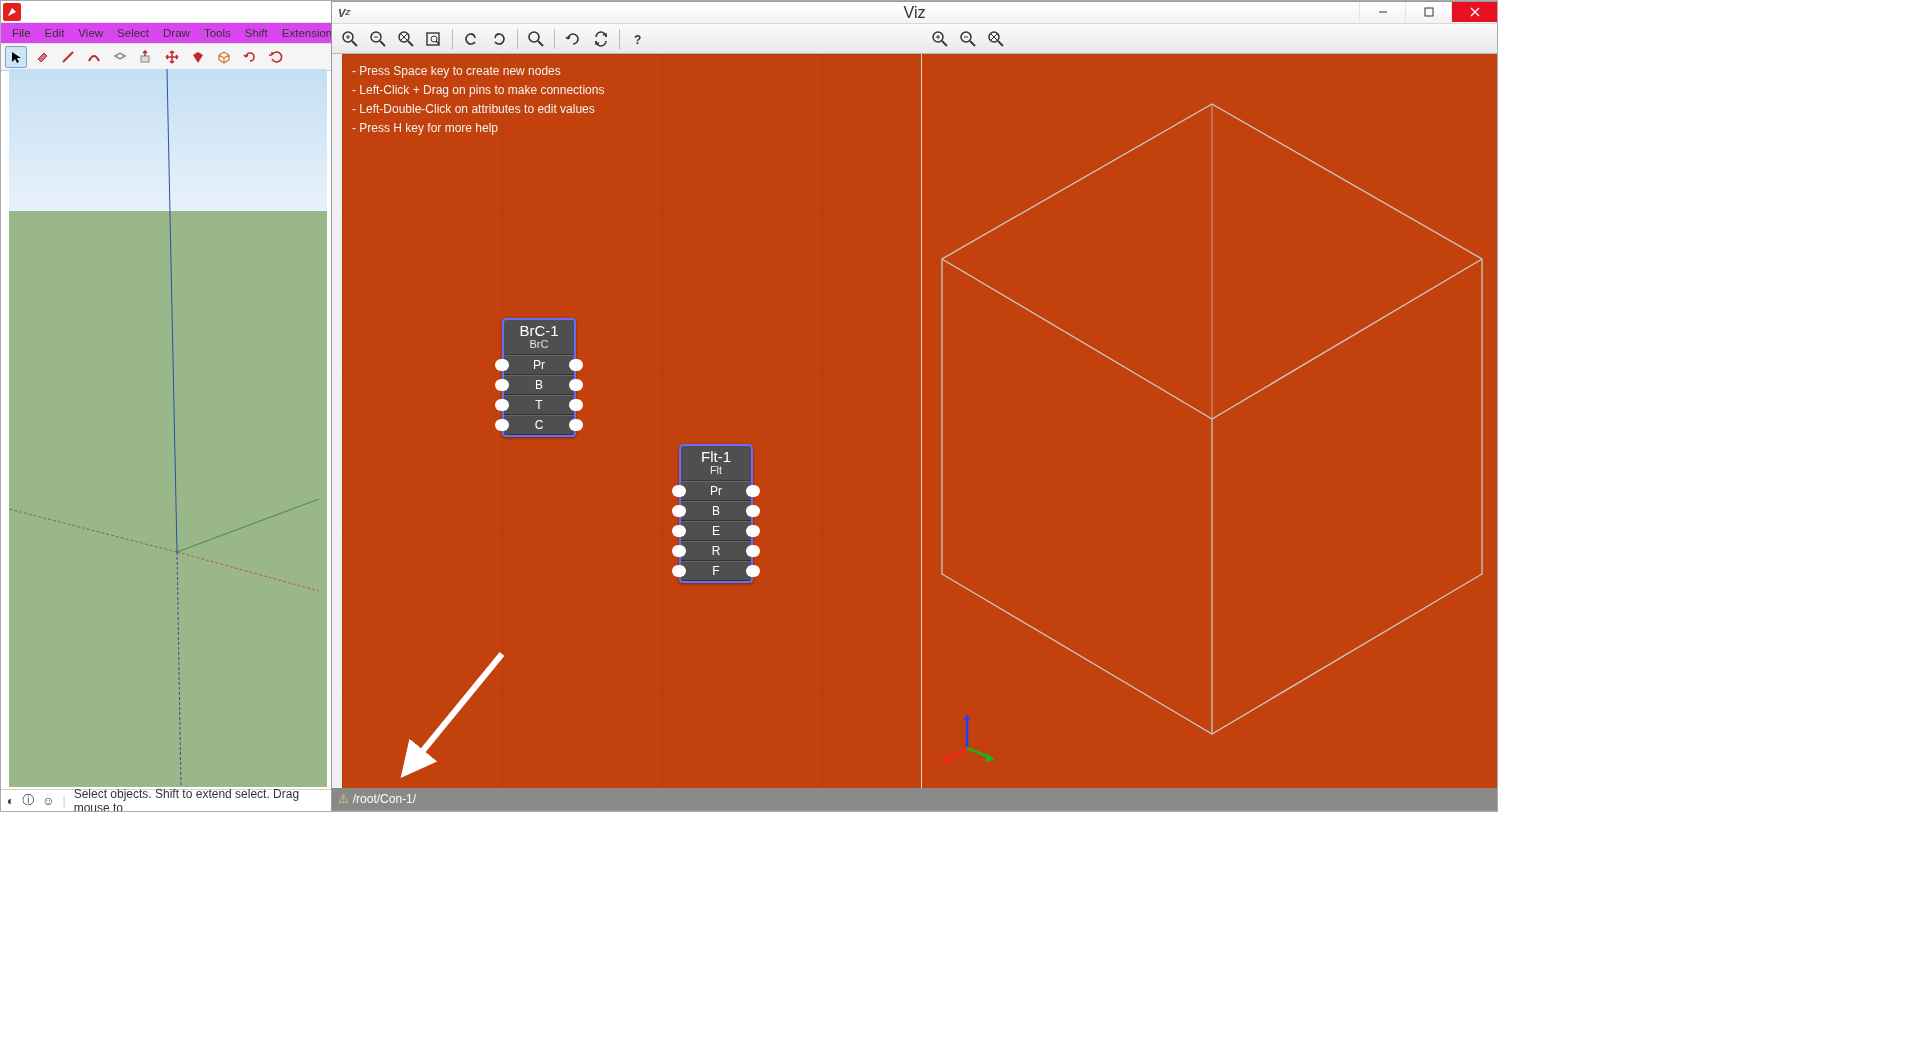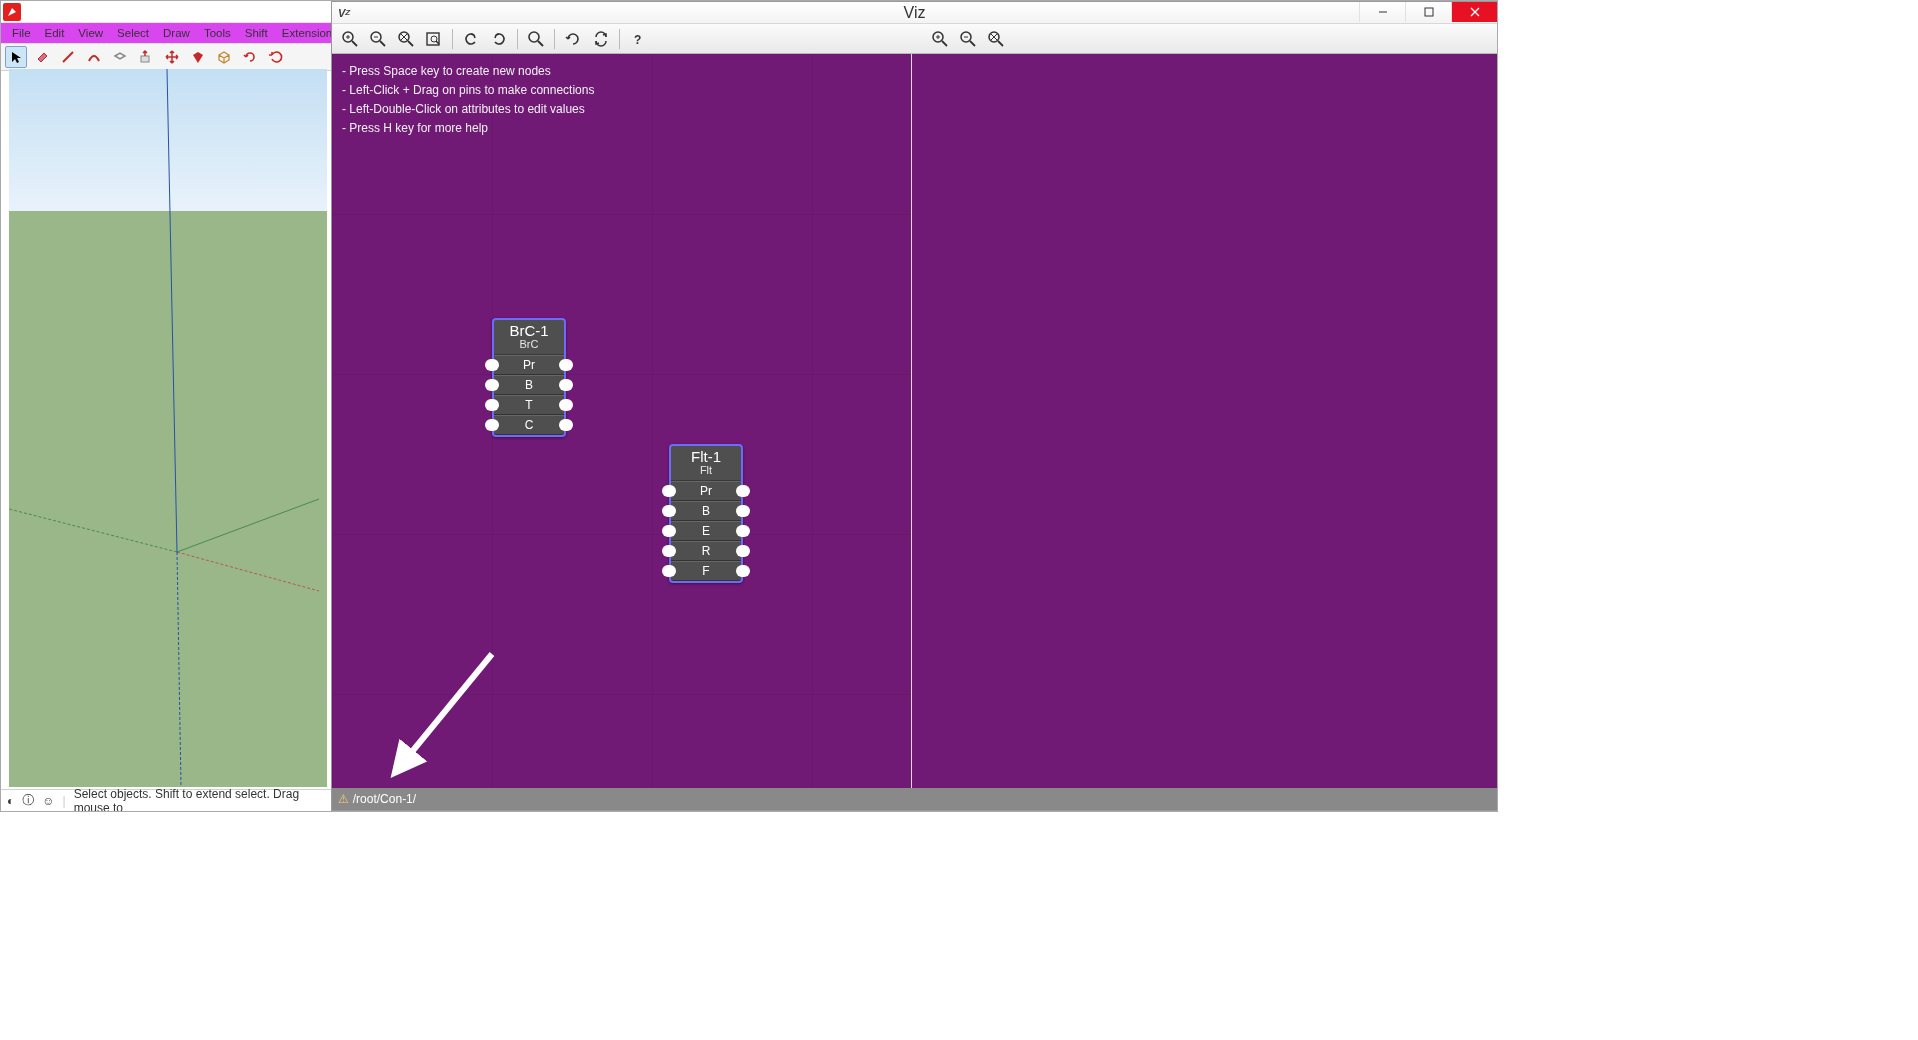--- a/index.html
+++ b/index.html
@@ -26,21 +26,21 @@
 .viz-titlebar { height: 22px; background: linear-gradient(#fff,#f3f3f3); border-bottom: 1px solid #d8d8d8; display: flex; align-items: center; position: relative; }
 .viz-titlebar .viz-app-icon { margin-left: 4px; width: 16px; height: 16px; display: flex; align-items: center; justify-content: center; font-style: italic; font-weight: bold; color: #444; font-size: 11px; }
 .viz-title { position: absolute; left: 50%; transform: translateX(-50%); font-size: 16px; color: #333; }
 .viz-winbtns { position: absolute; right: 0; top: 0; display: flex; height: 22px; }
 .viz-winbtn { width: 46px; height: 20px; display: flex; align-items: center; justify-content: center; border-left: 1px solid #e2e2e2; cursor: pointer; }
 .viz-winbtn.close { background: #e81123; color: #fff; }
 .viz-winbtn svg { width: 10px; height: 10px; }
 .viz-toolbar { height: 30px; background: linear-gradient(#fbfbfb,#e9e9e9); border-bottom: 1px solid #b8b8b8; display: flex; align-items: center; padding: 0 6px; gap: 4px; }
 .viz-tool { width: 24px; height: 24px; display: flex; align-items: center; justify-content: center; cursor: pointer; }
 .viz-tsep { width: 1px; height: 20px; background: #bbb; margin: 0 2px; }
-.viz-content { position: absolute; left: 0; top: 52px; width: 100%; height: 736px; background: #701a75; display: flex; flex-direction: column; }
+.viz-content { position: absolute; left: 10px; top: 52px; width: 100%; height: 736px; background: #c2410c; display: flex; }
 .viz-graph { position: relative; width: 580px; height: 100%; border-right: 1px solid #dcdcdc; overflow: hidden; }
 .viz-3d { position: relative; flex: 1; height: 100%; overflow: hidden; }
 .viz-footer { position: absolute; left: 0; bottom: 0; width: 100%; height: 22px; background: #898989; color: #fff; font-size: 12px; padding-left: 6px; display: flex; align-items: center; }
 
 
 .grid-lines { position: absolute; inset: 0; background-image:
   linear-gradient(to right, rgba(0,0,0,.06) 1px, transparent 1px),
   linear-gradient(to bottom, rgba(0,0,0,.06) 1px, transparent 1px);
   background-size: 160px 160px;
 }

